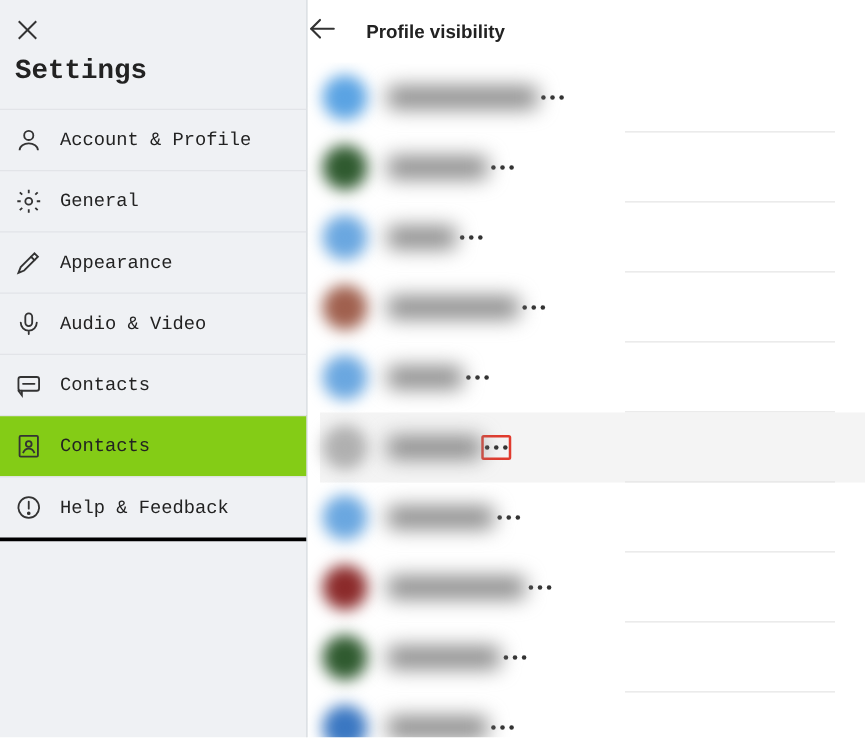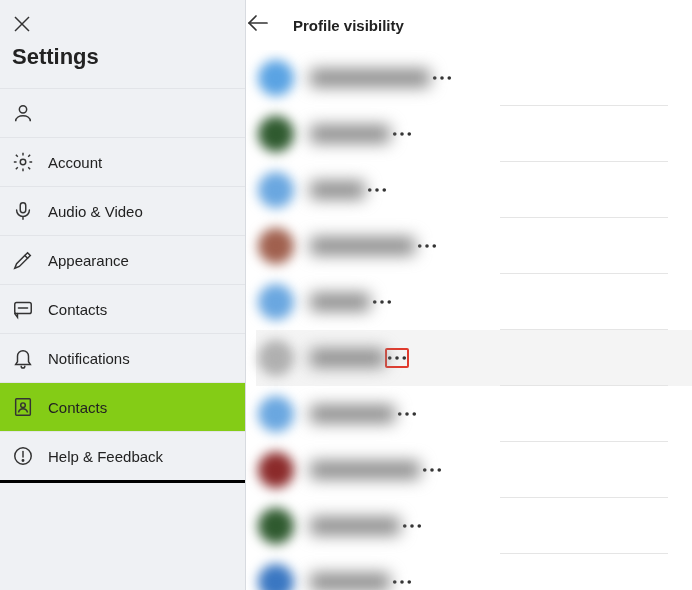--- a/index.html
+++ b/index.html
@@ -11,20 +11,21 @@
     display: flex;
     overflow: hidden;
     background: #fff;
     color: #222;
   }
   .sidebar {
     width: 246px;
     background: #eff1f4;
     border-right: 1px solid #d8dbe0;
     height: 100%;
+    font-family: Liberation Mono, monospace;
   }
   .sidebar .close {
     padding: 16px 14px 6px;
   }
   .sidebar .close svg { display:block; }
   .sidebar h1 {
     margin: 0;
     padding: 6px 12px 18px;
     font-size: 22px;
     font-weight: 700;
@@ -120,66 +121,58 @@
   </div>
   <h1>Settings</h1>
   <div id="nav">
       <div class="nav-item">
         <span class="ico">
           <svg width="22" height="22" viewBox="0 0 24 24" fill="none" stroke="#333" stroke-width="1.6">
             <circle cx="12" cy="8" r="4"></circle>
             <path d="M4 21c0-4 4-6 8-6s8 2 8 6"></path>
           </svg>
         </span>
+        <span>Account &amp; Profile</span>
       </div>
       <div class="nav-item">
         <span class="ico">
           <svg width="22" height="22" viewBox="0 0 24 24" fill="none" stroke="#333" stroke-width="1.6">
             <circle cx="12" cy="12" r="3"></circle>
             <path d="M12 2v3M12 19v3M4.2 4.2l2.1 2.1M17.7 17.7l2.1 2.1M2 12h3M19 12h3M4.2 19.8l2.1-2.1M17.7 6.3l2.1-2.1"></path>
           </svg>
         </span>
-        <span>Account</span>
+        <span>General</span>
+      </div>
+      <div class="nav-item">
+        <span class="ico">
+          <svg width="22" height="22" viewBox="0 0 24 24" fill="none" stroke="#333" stroke-width="1.6" stroke-linecap="round">
+            <path d="M3 21l5-2 12-12-3-3L5 16l-2 5z"></path>
+            <path d="M14 7l3 3"></path>
+          </svg>
+        </span>
+        <span>Appearance</span>
       </div>
       <div class="nav-item">
         <span class="ico">
           <svg width="22" height="22" viewBox="0 0 24 24" fill="none" stroke="#333" stroke-width="1.6" stroke-linecap="round">
             <rect x="9" y="3" width="6" height="11" rx="3"></rect>
             <path d="M5 11a7 7 0 0014 0M12 18v3"></path>
           </svg>
         </span>
         <span>Audio &amp; Video</span>
-      </div>
-      <div class="nav-item">
-        <span class="ico">
-          <svg width="22" height="22" viewBox="0 0 24 24" fill="none" stroke="#333" stroke-width="1.6" stroke-linecap="round">
-            <path d="M3 21l5-2 12-12-3-3L5 16l-2 5z"></path>
-            <path d="M14 7l3 3"></path>
-          </svg>
-        </span>
-        <span>Appearance</span>
       </div>
       <div class="nav-item">
         <span class="ico">
           <svg width="22" height="22" viewBox="0 0 24 24" fill="none" stroke="#333" stroke-width="1.6" stroke-linecap="round">
             <rect x="3" y="5" width="18" height="12" rx="2"></rect>
             <line x1="7" y1="11" x2="17" y2="11"></line>
             <path d="M3 17l3 4v-4"></path>
           </svg>
         </span>
         <span>Contacts</span>
-      </div>
-      <div class="nav-item">
-        <span class="ico">
-          <svg width="22" height="22" viewBox="0 0 24 24" fill="none" stroke="#333" stroke-width="1.6" stroke-linecap="round">
-            <path d="M6 16V10a6 6 0 1112 0v6l2 3H4l2-3z"></path>
-            <path d="M10 21a2 2 0 004 0"></path>
-          </svg>
-        </span>
-        <span>Notifications</span>
       </div>
       <div class="nav-item active">
         <span class="ico">
           <svg width="22" height="22" viewBox="0 0 24 24" fill="none" stroke="#333" stroke-width="1.6">
             <rect x="4" y="3" width="16" height="18" rx="1"></rect>
             <circle cx="12" cy="10" r="2.5"></circle>
             <path d="M7 18c1-3 3-4 5-4s4 1 5 4"></path>
           </svg>
         </span>
         <span>Contacts</span>

